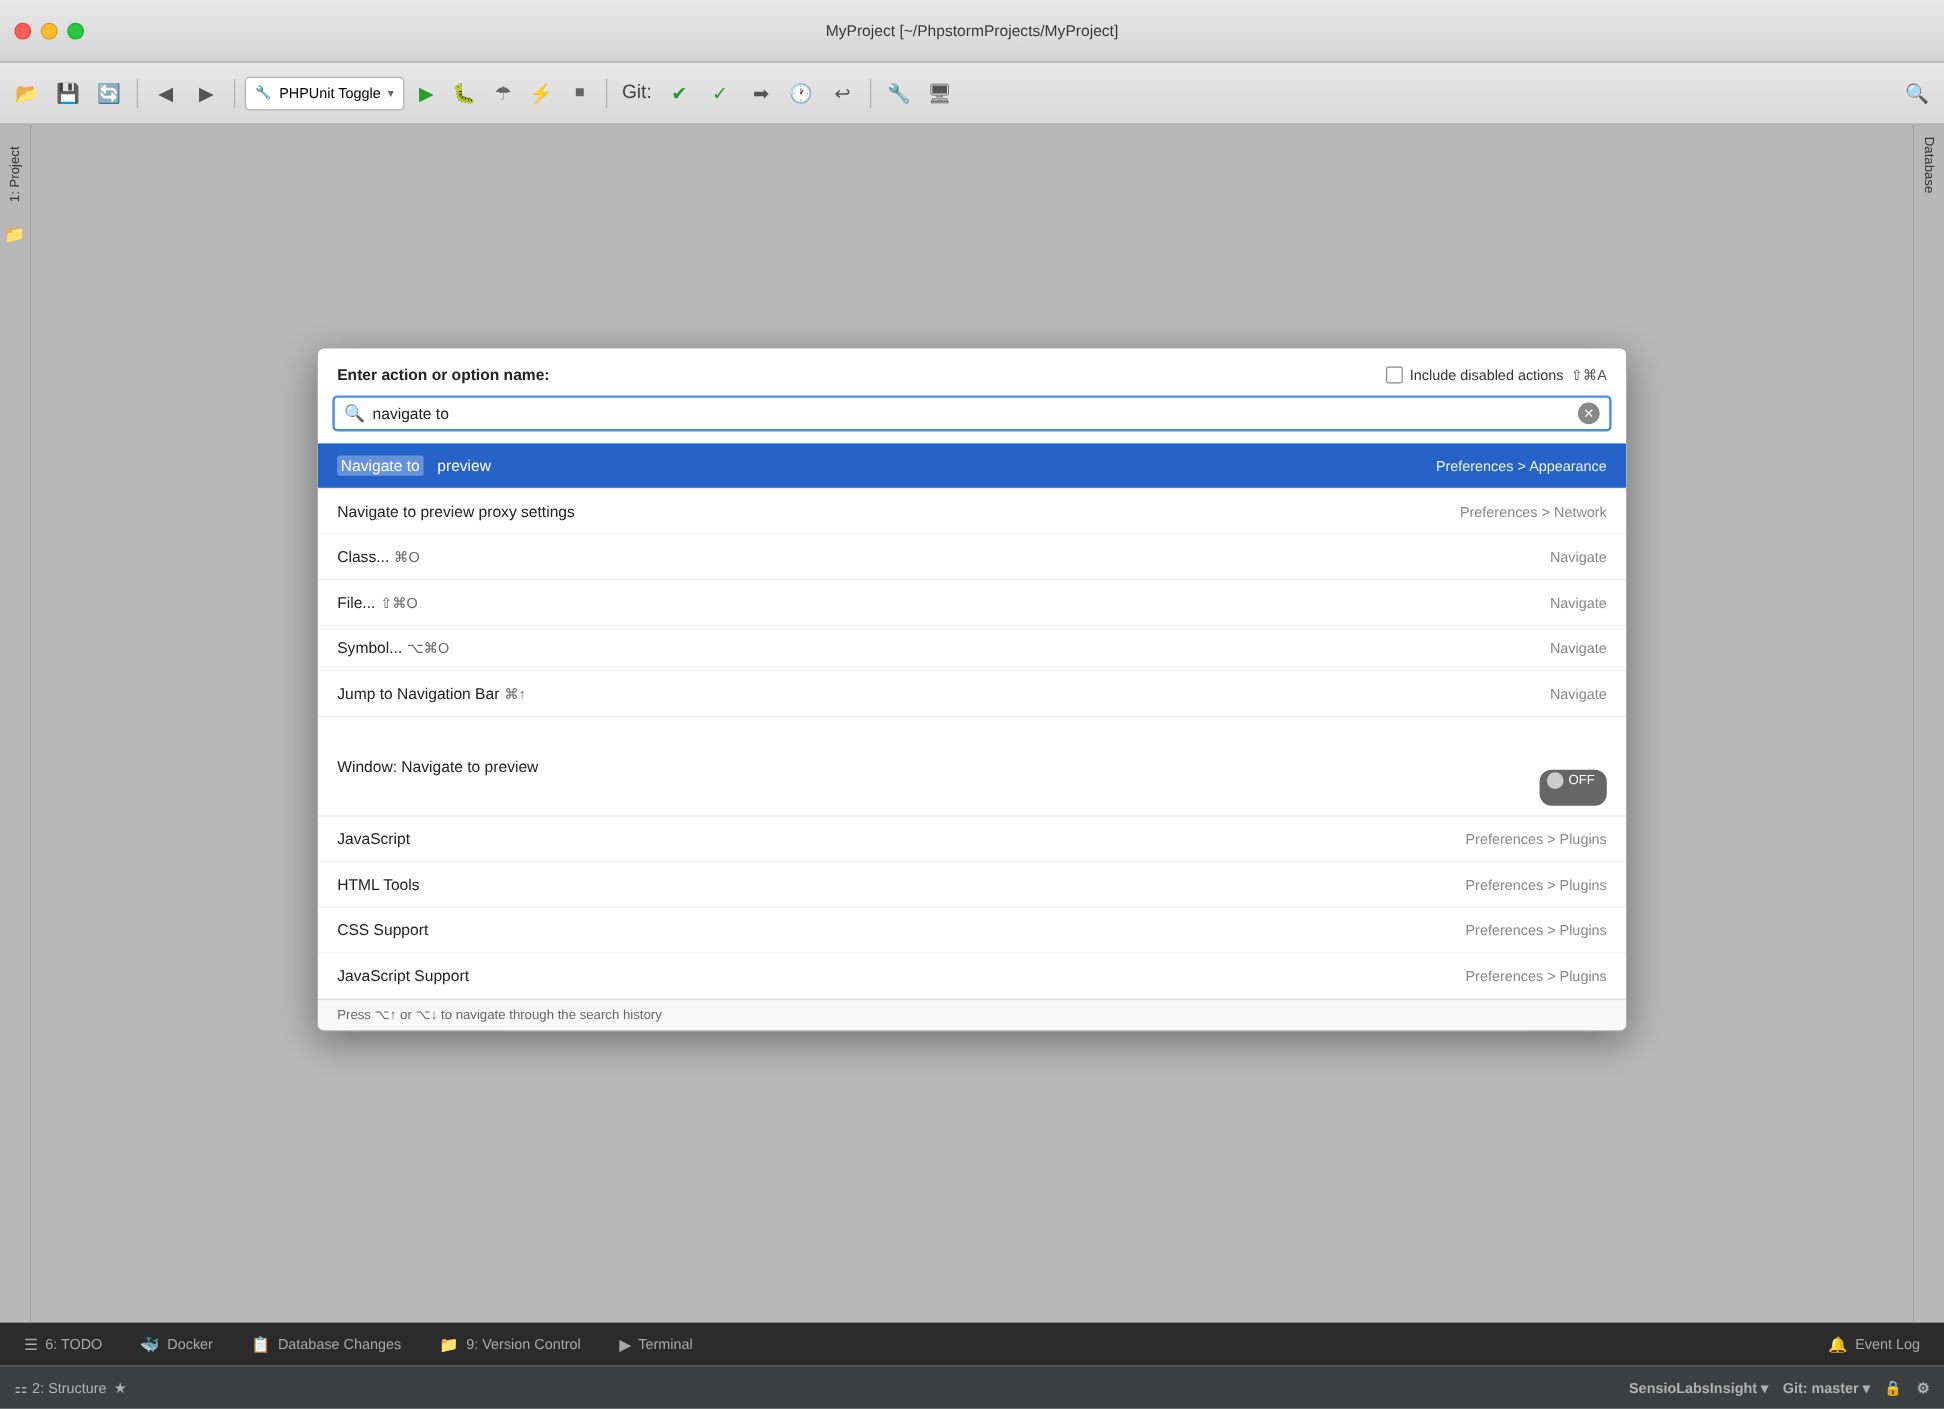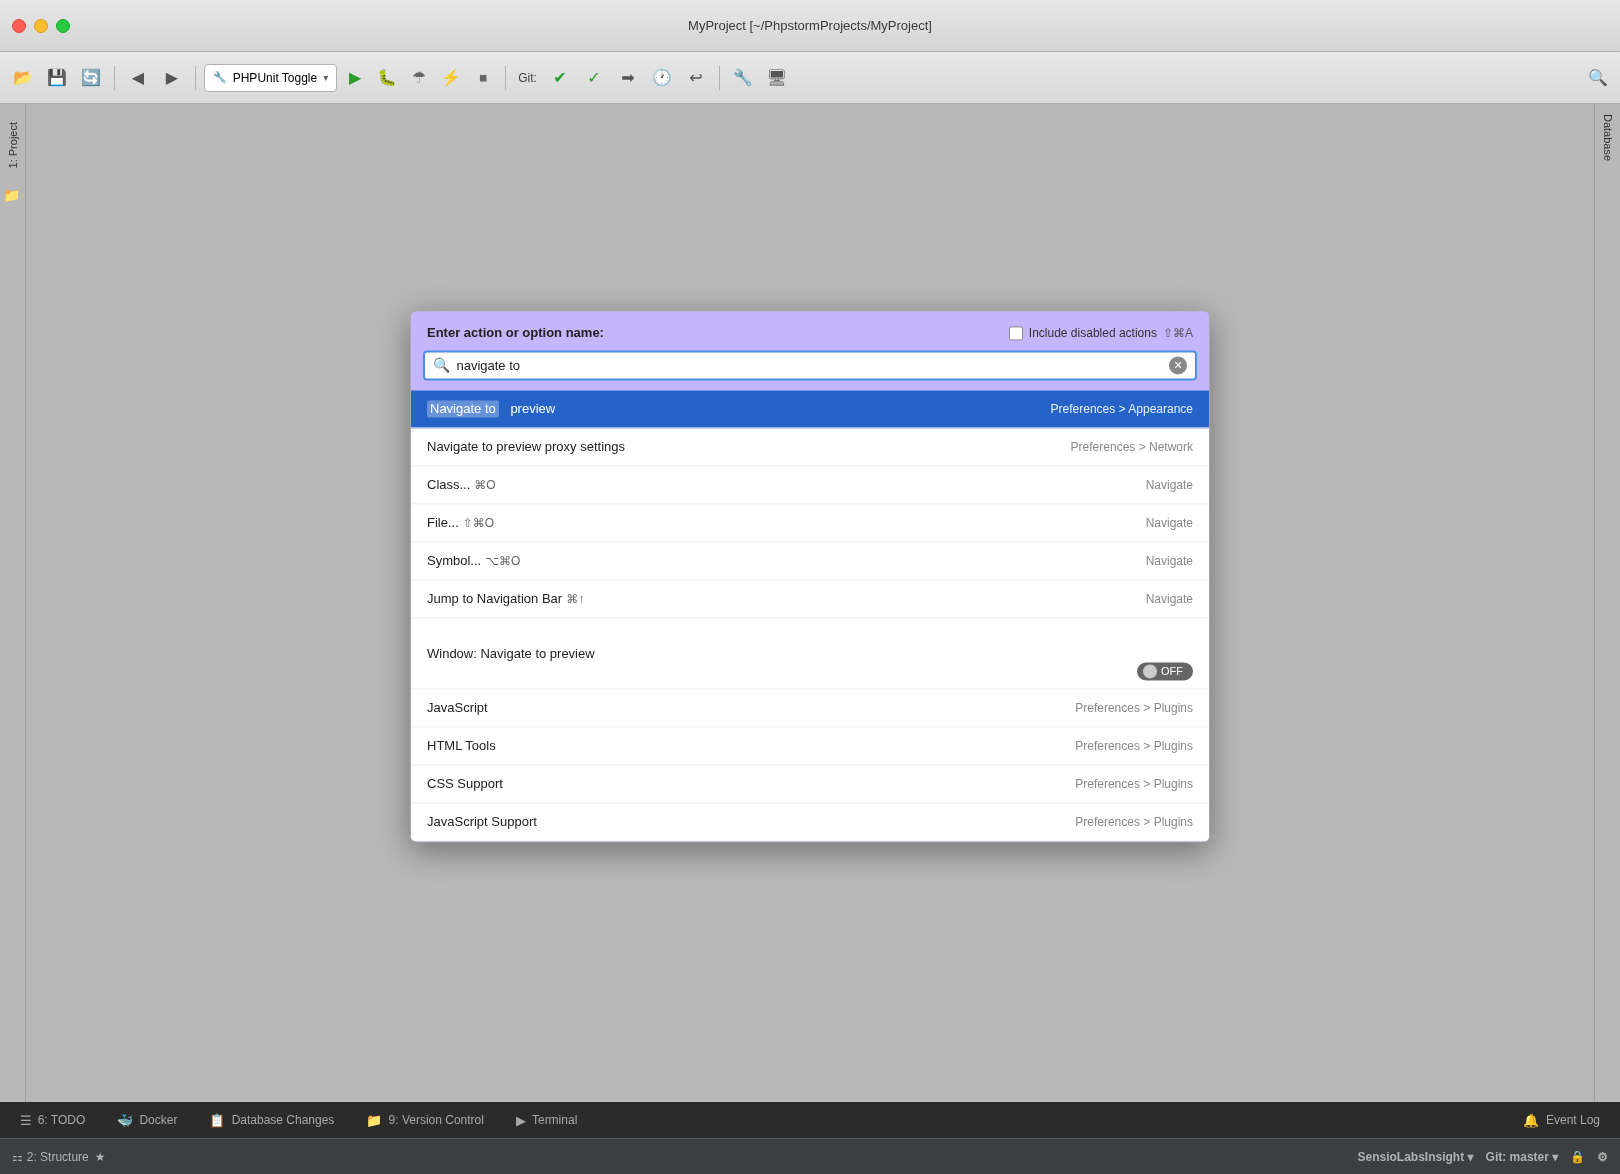--- a/index.html
+++ b/index.html
@@ -98,21 +98,21 @@
       display: flex;
       align-items: center;
       justify-content: center;
       border-radius: 4px;
       cursor: pointer;
       font-size: 16px;
     }
     .btn-green { color: #2a9d2a; }
     .btn-gray { color: #666; }
     .git-label {
-      font-size: 12px;
+      font-size: 16px;
       color: #444;
       margin: 0 4px;
     }
     .search-icon-right {
       margin-left: auto;
       width: 28px;
       height: 28px;
       display: flex;
       align-items: center;
       justify-content: center;
@@ -230,25 +230,25 @@
       position: absolute;
       top: 0; left: 0; right: 0; bottom: 0;
       display: flex;
       align-items: center;
       justify-content: center;
       pointer-events: none;
     }
 
     
     .action-dialog {
-      background: #c4b5fd;
+      background: #ffffff;
       border: 1px solid #aaa;
       border-radius: 6px;
       box-shadow: 0 8px 32px rgba(0,0,0,0.4);
-      width: 800px;
+      width: 1092px;
       pointer-events: all;
       overflow: hidden;
       position: absolute;
       top: 50%;
       left: 50%;
       transform: translate(-50%, -55%);
     }
 
     .dialog-header {
       padding: 14px 16px 10px;
@@ -362,21 +362,21 @@
       font-size: 12px;
       color: #666;
     }
     .result-category {
       font-size: 12px;
       color: #888;
     }
     .toggle-off {
       background: #666;
       border-radius: 10px;
-      padding: 2px 10px 2px 6px;
+      padding: 2px 10px 14px 6px;
       font-size: 11px;
       color: white;
       display: flex;
       align-items: center;
       gap: 4px;
       position: relative;
       margin-top: 36px;
     }
     .toggle-off::before {
       content: '';
@@ -544,20 +544,23 @@
             <span class="result-category">Preferences &gt; Plugins</span>
           </div>
 
           <div class="result-item" style="overflow:hidden; max-height:20px;">
             <div class="result-name">JavaScript Support</div>
             <span class="result-category">Preferences &gt; Plugins</span>
           </div>
 
         </div>
 
+        <div class="dialog-footer">
+          <span>Press ⌥↑ or ⌥↓ to navigate through the search history</span>
+        </div>
       </div>
     </div>
   </div>
 
   <div class="right-sidebar">
     <div class="panel-tab-right">Database</div>
   </div>
 </div>
 
 <div class="bottom-bar">

